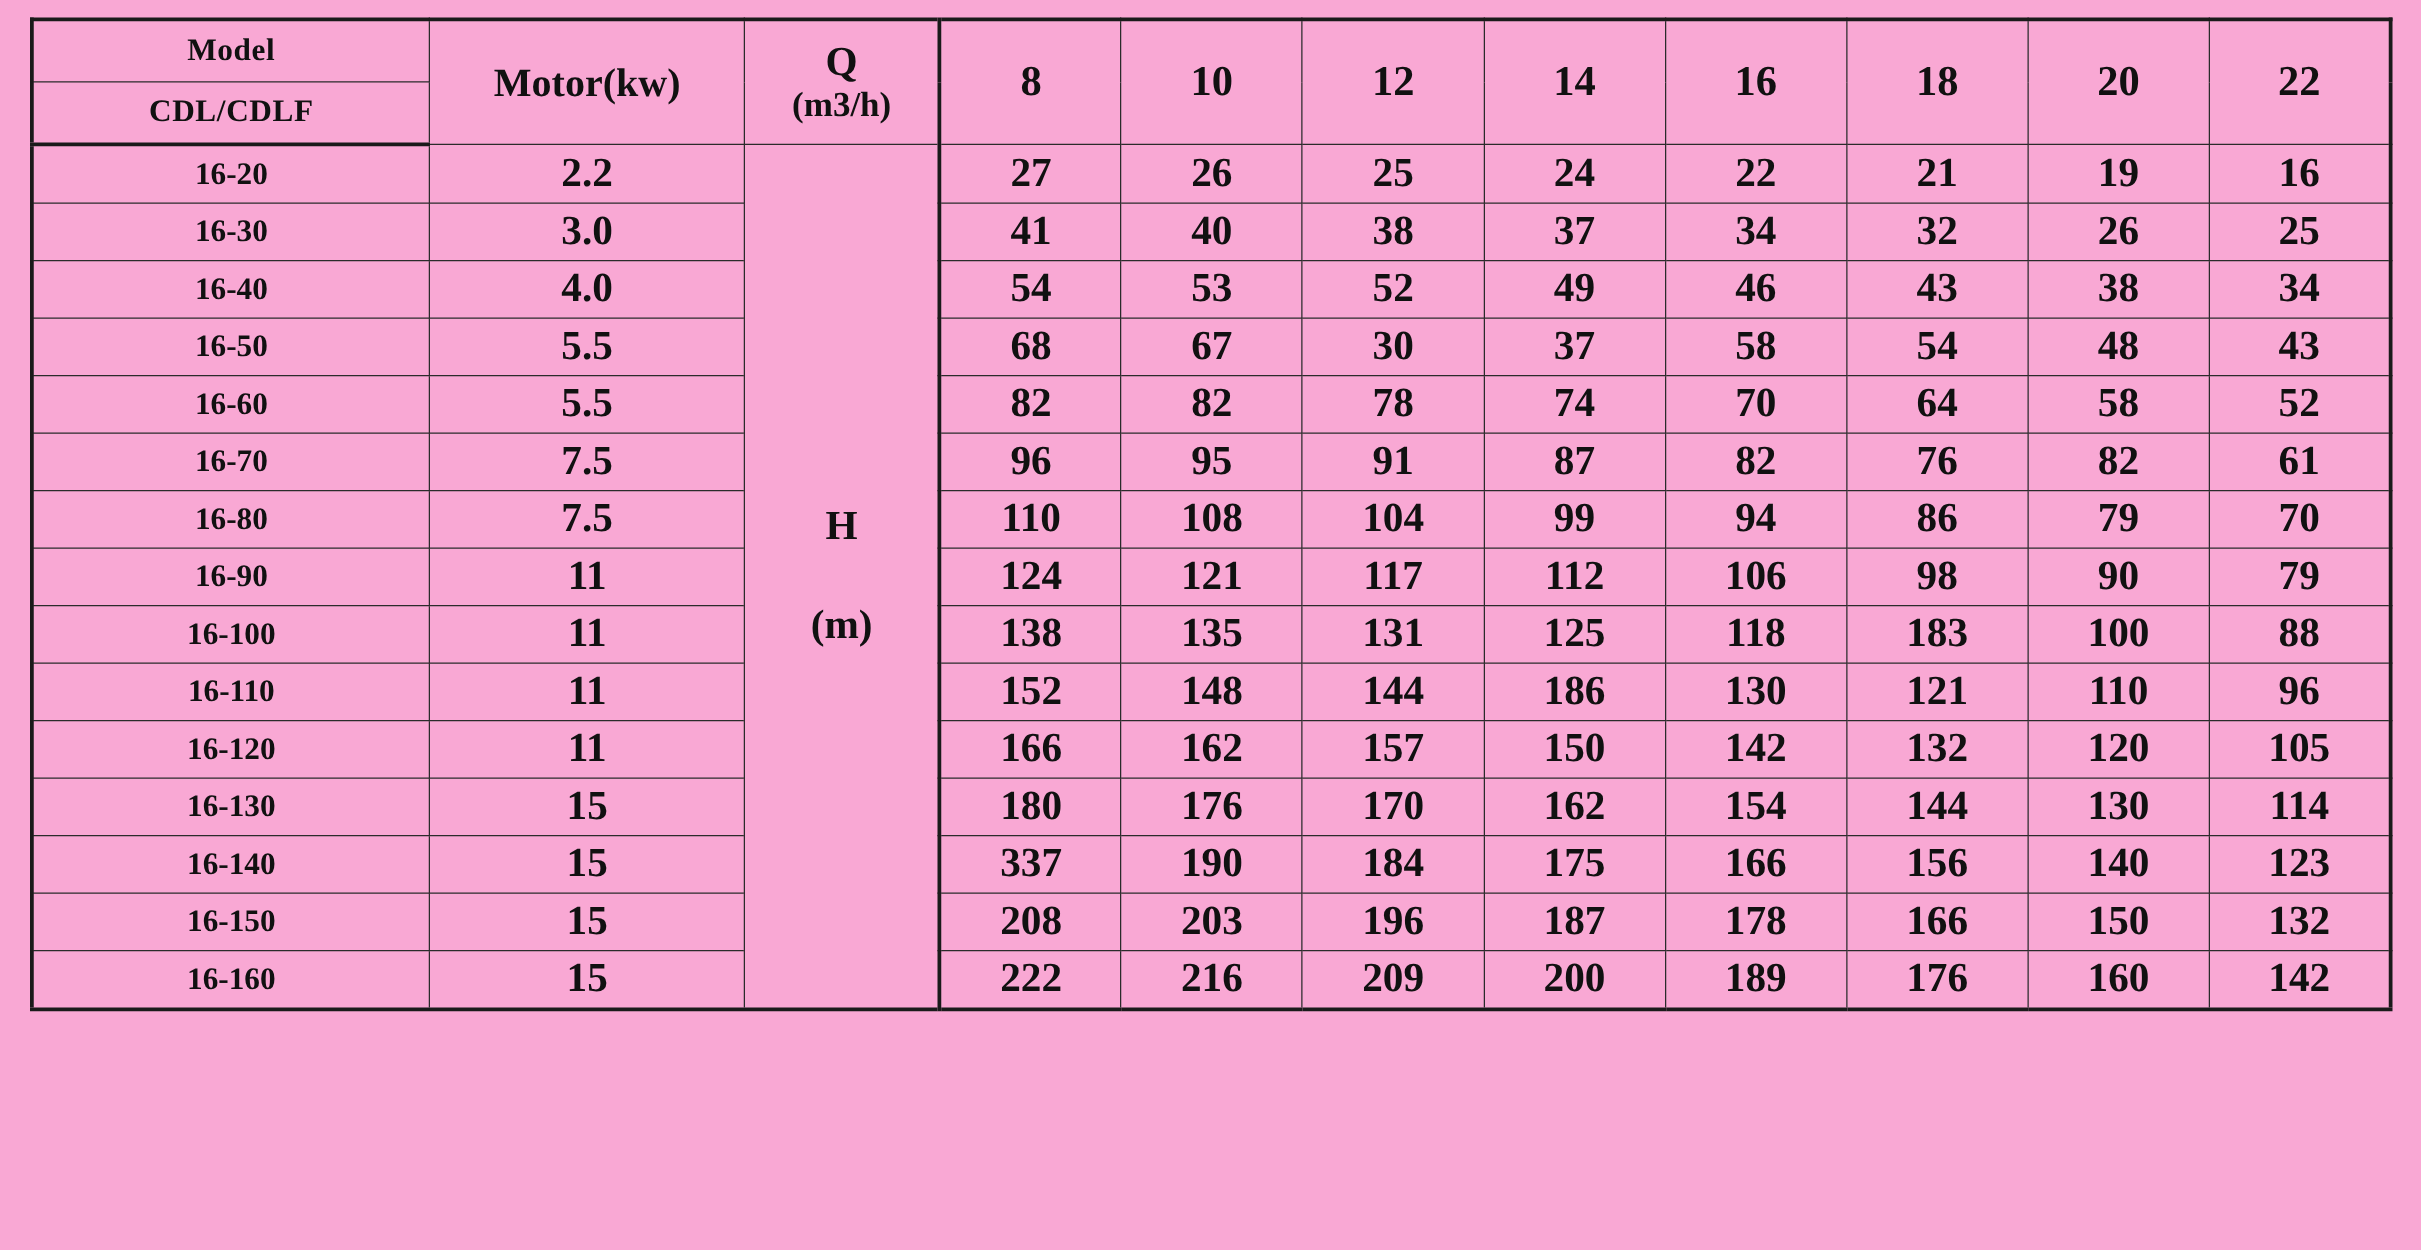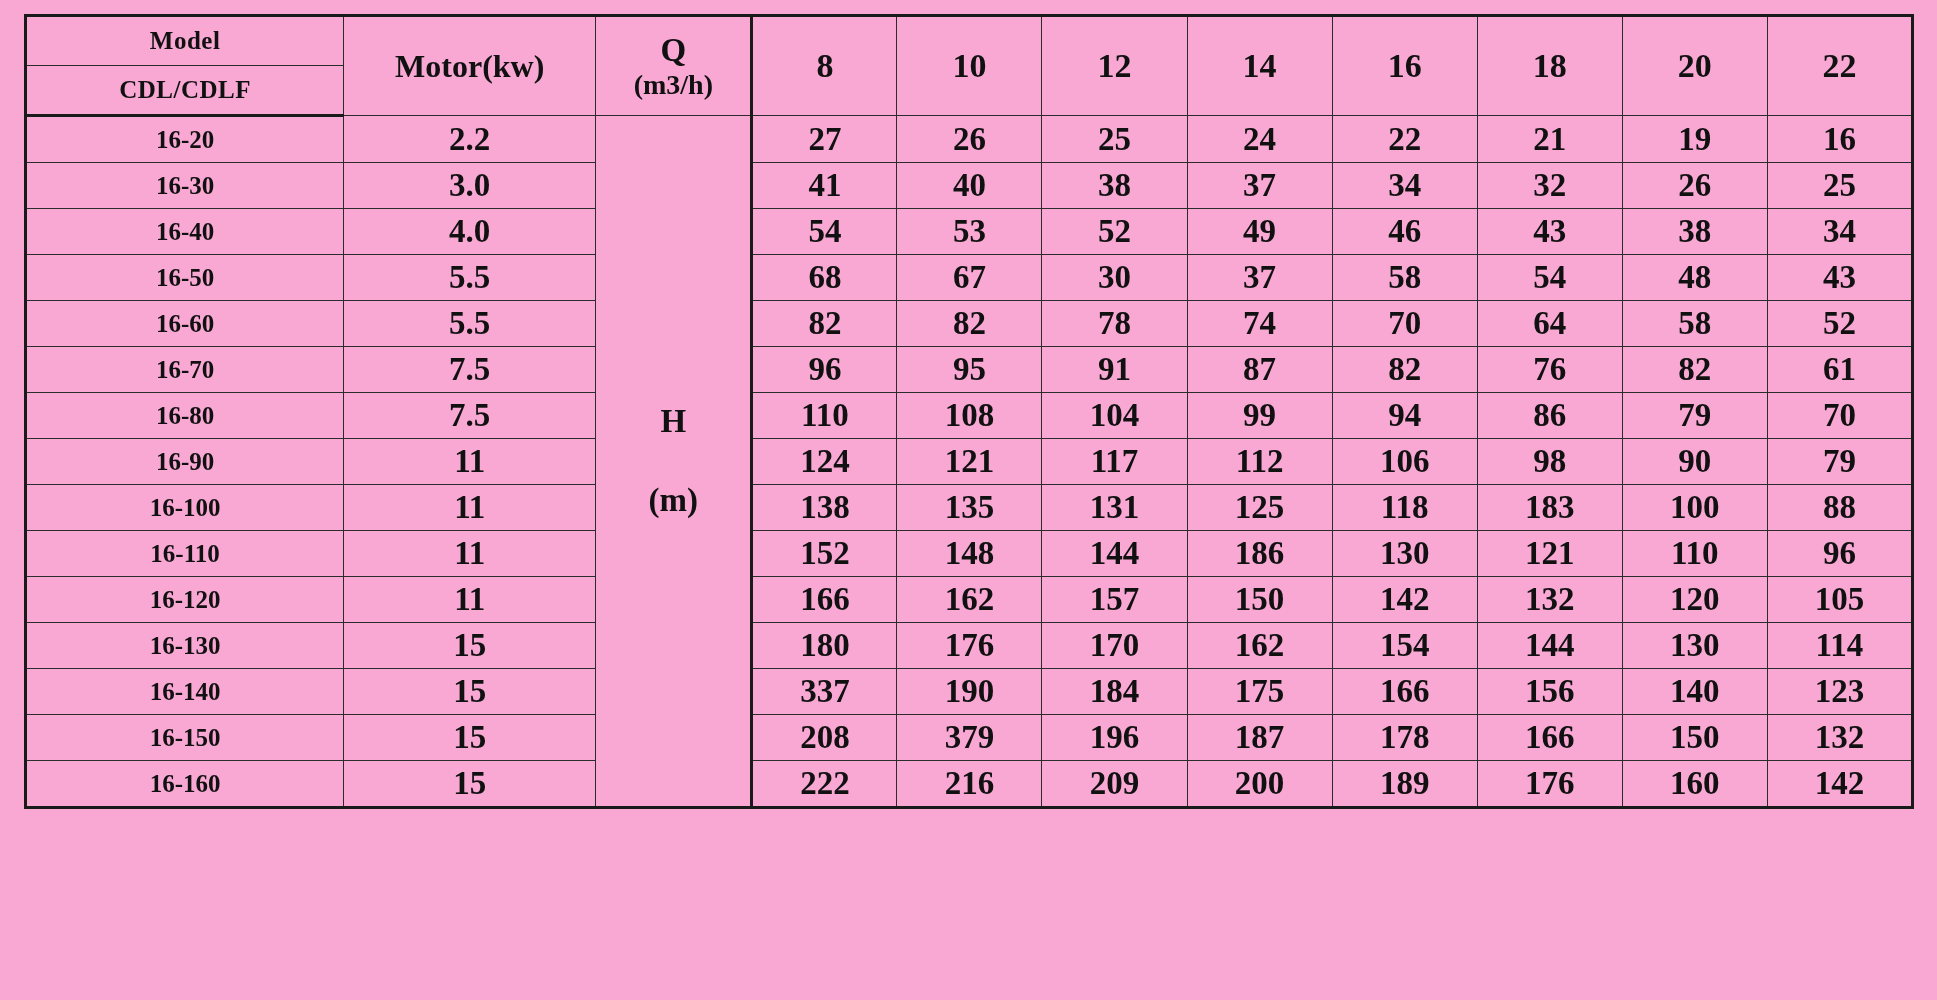--- a/index.html
+++ b/index.html
@@ -278,21 +278,21 @@
         <td class="val-cell">175</td>
         <td class="val-cell">166</td>
         <td class="val-cell">156</td>
         <td class="val-cell">140</td>
         <td class="val-cell">123</td>
       </tr>
       <tr>
         <td class="model-cell">16-150</td>
         <td class="motor-cell">15</td>
         <td class="val-cell">208</td>
-        <td class="val-cell">379</td>
+        <td class="val-cell">203</td>
         <td class="val-cell">196</td>
         <td class="val-cell">187</td>
         <td class="val-cell">178</td>
         <td class="val-cell">166</td>
         <td class="val-cell">150</td>
         <td class="val-cell">132</td>
       </tr>
       <tr>
         <td class="model-cell thick-bottom">16-160</td>
         <td class="motor-cell thick-bottom">15</td>

